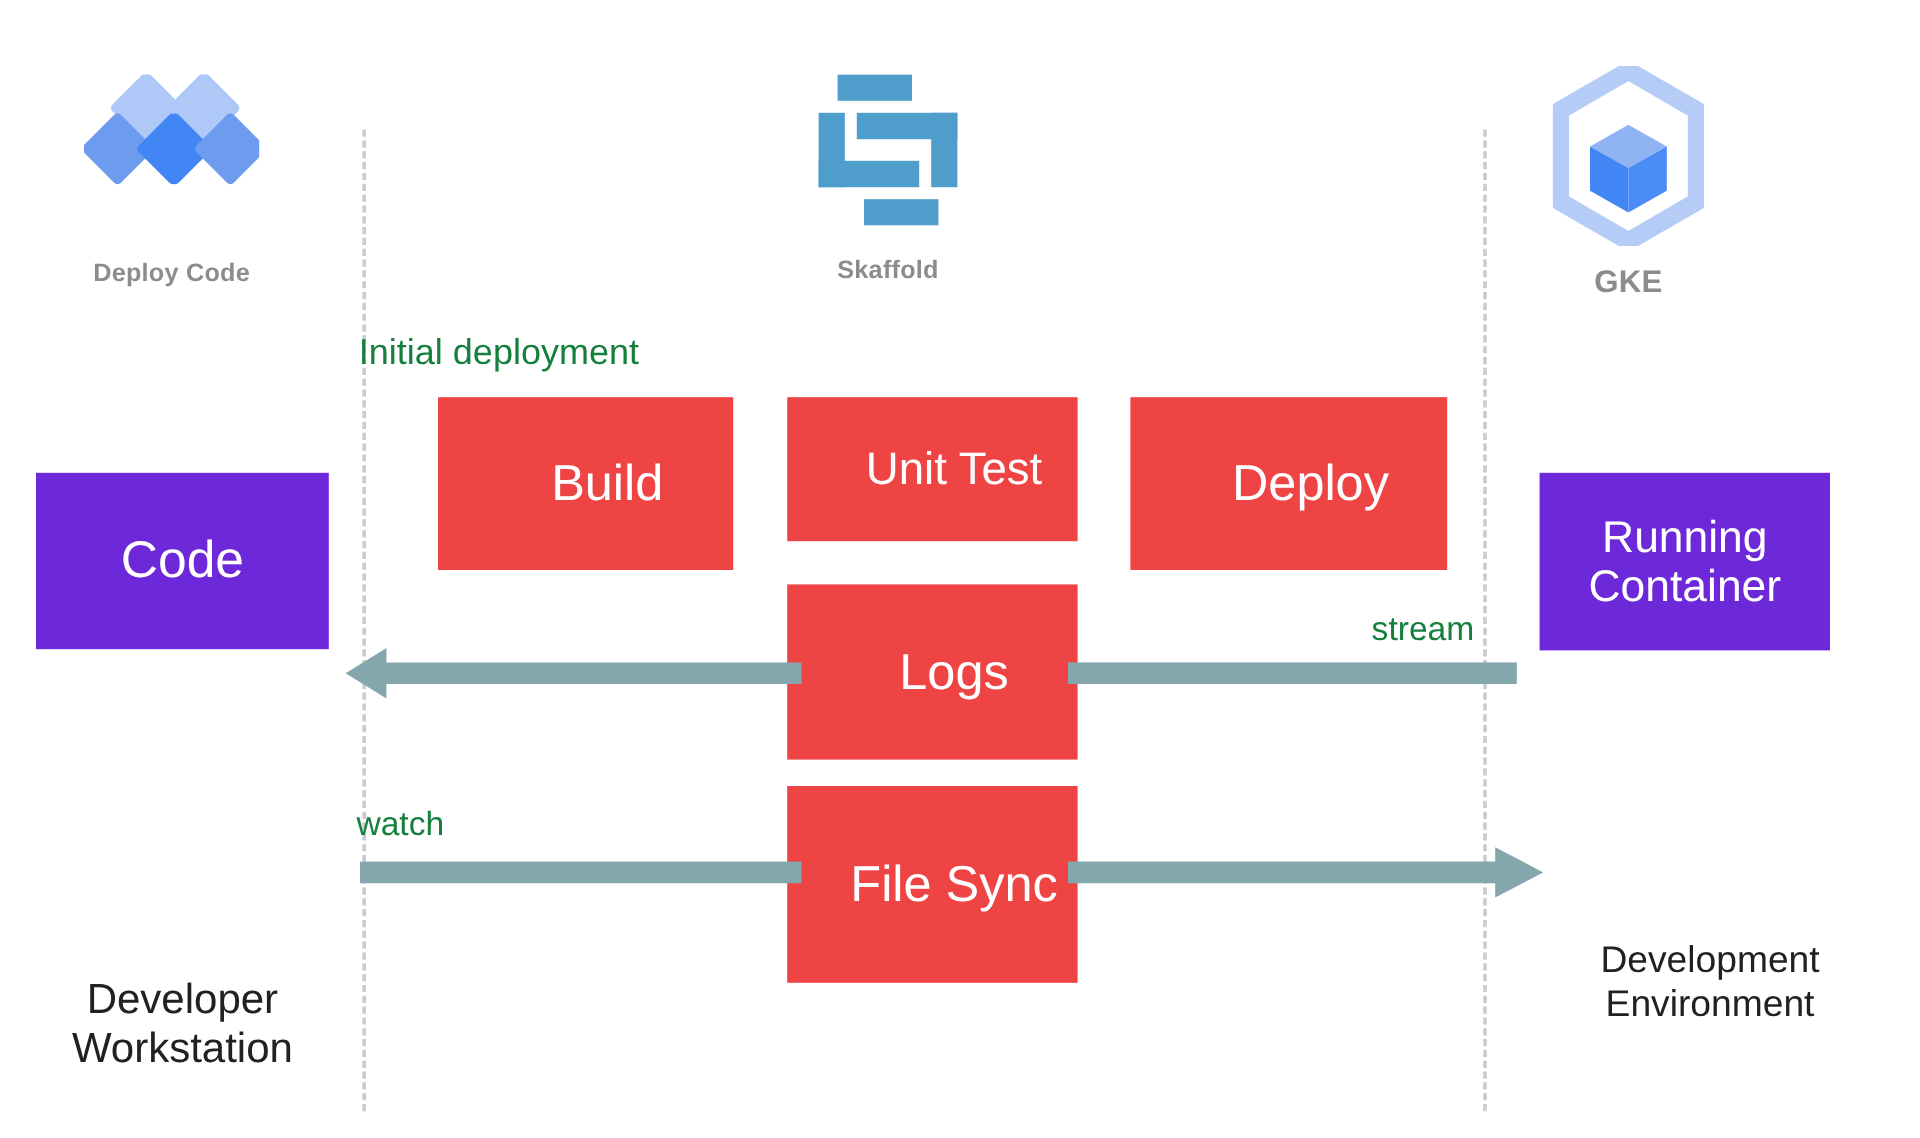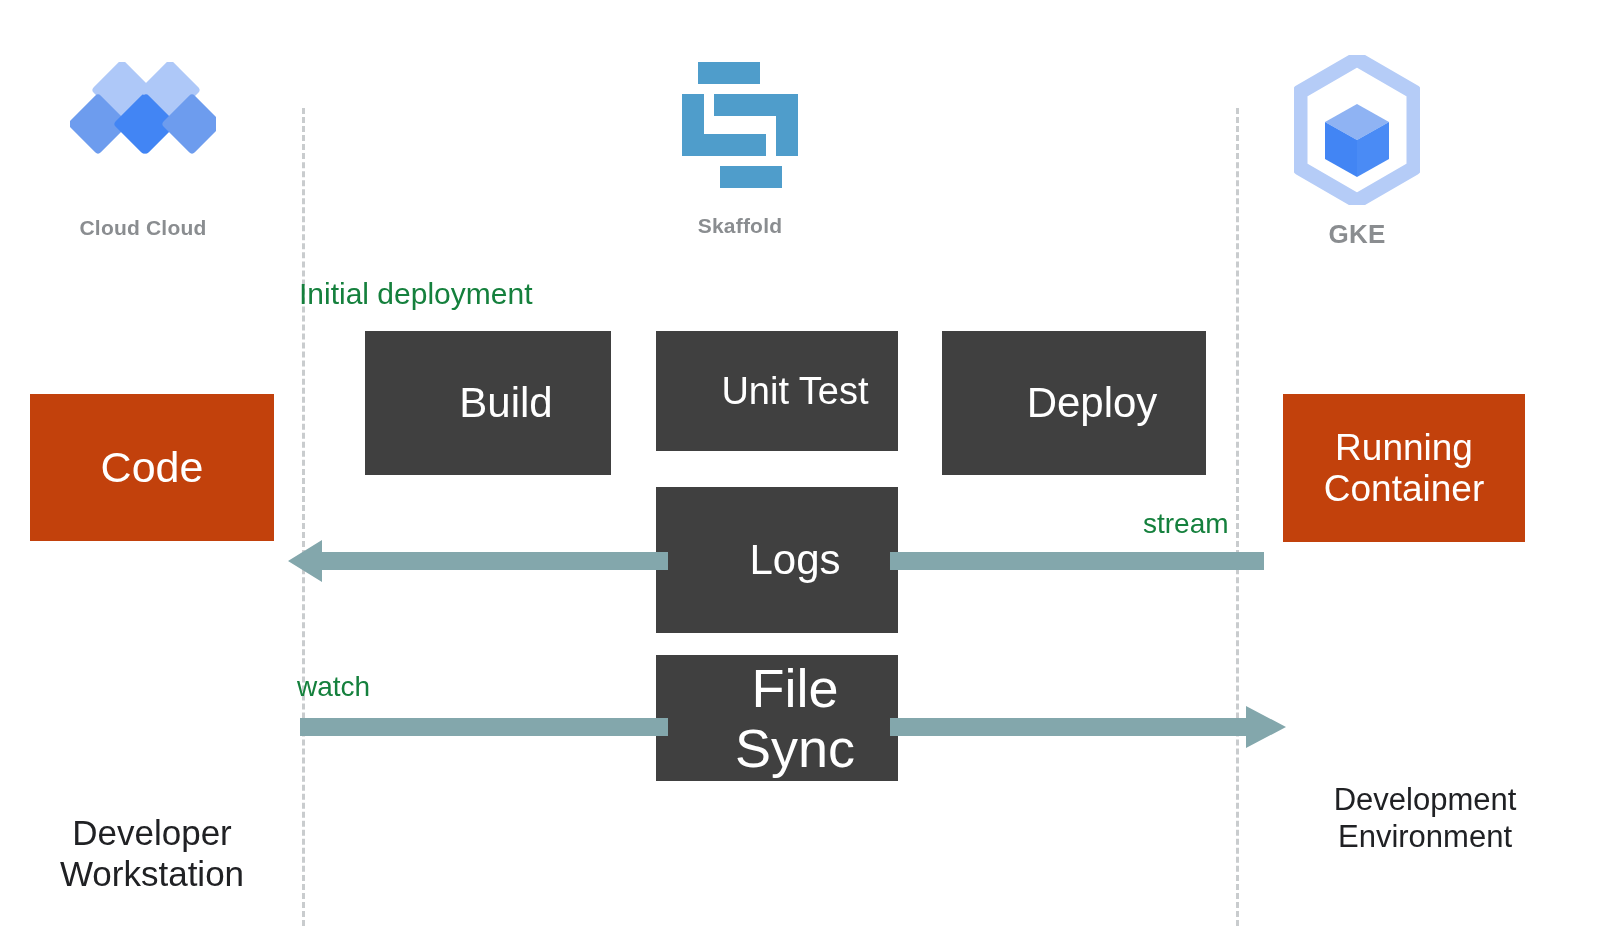--- a/index.html
+++ b/index.html
@@ -66,29 +66,29 @@
     position: absolute;
     display: flex;
     align-items: center;
     justify-content: center;
     color: #ffffff;
     font-weight: 400;
     line-height: 1.12;
     text-align: center;
     box-sizing: border-box;
   }
-  .box-blue  { background: #c2410c; }
-  .box-teal  { background: #404040; padding-left: 36px; }
+  .box-blue  { background: #6d28d9; }
+  .box-teal  { background: #ef4444; padding-left: 36px; }
 
   #box-code      { left: 30px;  top: 394px; width: 244px; height: 147px; font-size: 43px; }
   #box-build     { left: 365px; top: 331px; width: 246px; height: 144px; font-size: 42px; }
   #box-unittest  { left: 656px; top: 331px; width: 242px; height: 120px; font-size: 38px; }
   #box-deploy    { left: 942px; top: 331px; width: 264px; height: 144px; font-size: 42px; }
   #box-logs      { left: 656px; top: 487px; width: 242px; height: 146px; font-size: 42px; }
-  #box-filesync  { left: 656px; top: 655px; width: 242px; height: 126px; font-size: 54px; }
+  #box-filesync  { left: 656px; top: 655px; width: 242px; height: 164px; font-size: 42px; }
   #box-running   { left: 1283px; top: 394px; width: 242px; height: 148px; font-size: 37px; }
 
   
   .flow-svg {
     position: absolute;
     overflow: visible;
   }
   #flow-logs-left   { left: 288px;  top: 540px; width: 380px;  height: 42px; }
   #flow-logs-right  { left: 890px;  top: 540px; width: 374px;  height: 42px; }
   #flow-sync-left   { left: 300px;  top: 706px; width: 368px;  height: 42px; }
@@ -128,21 +128,21 @@
         <rect x="30" y="6" width="44" height="44" rx="4" transform="rotate(45 52 28)" fill="#aec8f8"></rect>
         <rect x="6" y="40" width="44" height="44" rx="4" transform="rotate(45 28 62)" fill="#6d9cee"></rect>
         <rect x="52" y="40" width="44" height="44" rx="4" transform="rotate(45 74 62)" fill="#4285f4"></rect>
       </g>
       <g transform="translate(48,0)">
         <rect x="30" y="6" width="44" height="44" rx="4" transform="rotate(45 52 28)" fill="#aec8f8"></rect>
         <rect x="6" y="40" width="44" height="44" rx="4" transform="rotate(45 28 62)" fill="#4285f4"></rect>
         <rect x="52" y="40" width="44" height="44" rx="4" transform="rotate(45 74 62)" fill="#6d9cee"></rect>
       </g>
     </svg>
-    <div class="logo-caption">Cloud Cloud</div>
+    <div class="logo-caption">Deploy Code</div>
   </div>
 
   <div class="logo-block" id="skaffold-block">
     <svg id="skaffold-icon" viewBox="0 0 116 126">
       <rect x="16" y="0" width="62" height="22" fill="#4f9dcb"></rect>
       <rect x="0" y="32" width="22" height="62" fill="#4f9dcb"></rect>
       <rect x="32" y="32" width="84" height="22" fill="#4f9dcb"></rect>
       <rect x="94" y="32" width="22" height="62" fill="#4f9dcb"></rect>
       <rect x="0" y="72" width="84" height="22" fill="#4f9dcb"></rect>
       <rect x="38" y="104" width="62" height="22" fill="#4f9dcb"></rect>

